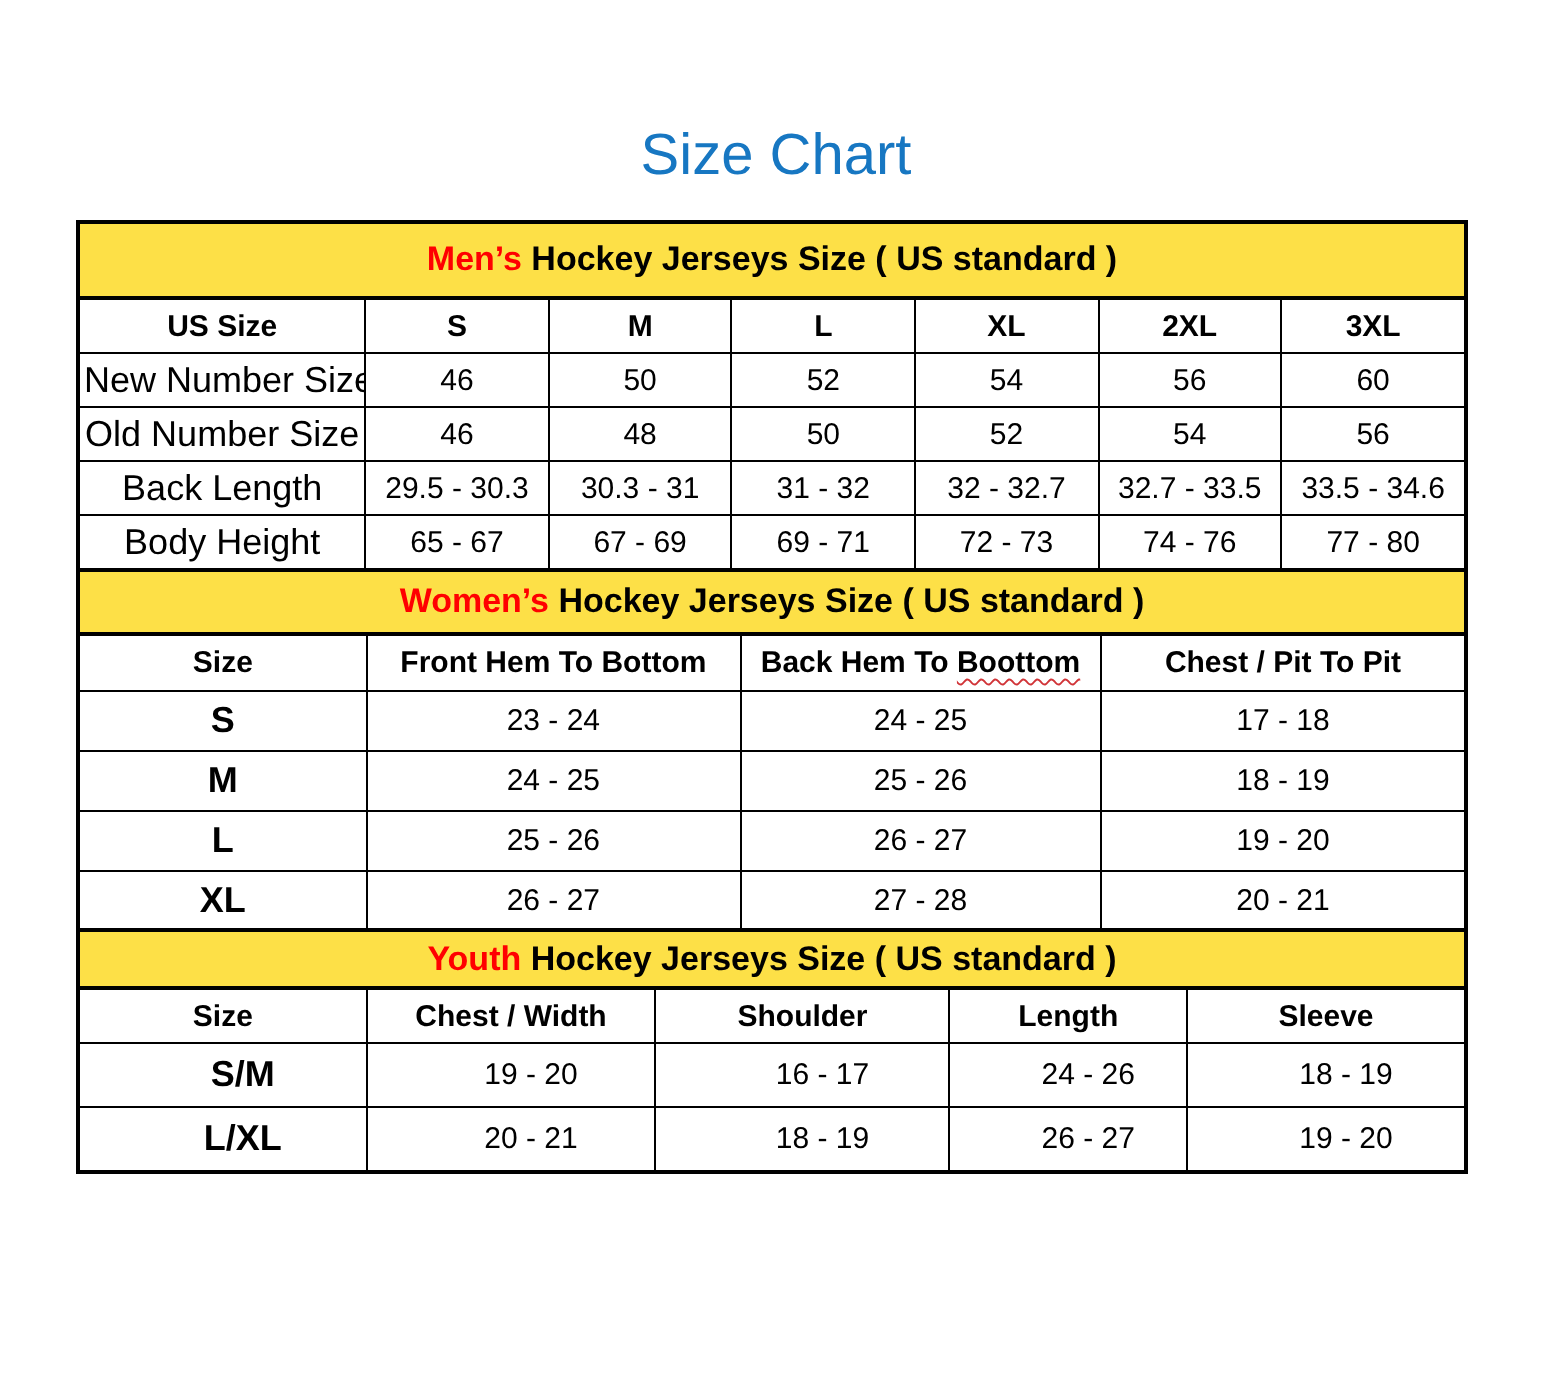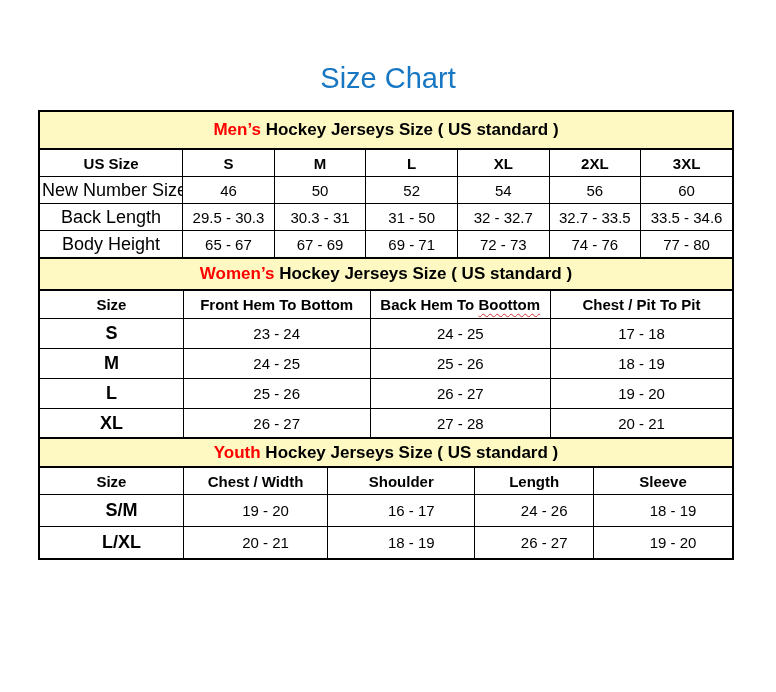--- a/index.html
+++ b/index.html
@@ -37,21 +37,21 @@
   }
   td, th {
     border: 1.5px solid #000;
     text-align: center;
     vertical-align: middle;
     padding: 0 2px;
     overflow: hidden;
     white-space: nowrap;
   }
   .band-cell {
-    background: #fef9c3;
+    background: #fde047;
     border: 2.5px solid #000;
     font-weight: bold;
     font-size: 17px;
   }
   .band-cell .accent { color: #FF0000; }
   th.col-header { font-weight: bold; font-size: 15px; }
   td.row-label  { font-size: 18px; font-weight: normal; }
   td.value      { font-size: 15px; font-weight: normal; }
   
   .mens   .band-cell { height: 36px; }
@@ -105,24 +105,33 @@
         <tr>
           <td class="row-label">New Number Size</td>
           <td class="value">46</td>
           <td class="value">50</td>
           <td class="value">52</td>
           <td class="value">54</td>
           <td class="value">56</td>
           <td class="value">60</td>
         </tr>
         <tr>
+          <td class="row-label">Old Number Size</td>
+          <td class="value">46</td>
+          <td class="value">48</td>
+          <td class="value">50</td>
+          <td class="value">52</td>
+          <td class="value">54</td>
+          <td class="value">56</td>
+        </tr>
+        <tr>
           <td class="row-label">Back Length</td>
           <td class="value">29.5 - 30.3</td>
           <td class="value">30.3 - 31</td>
-          <td class="value">31 - 50</td>
+          <td class="value">31 - 32</td>
           <td class="value">32 - 32.7</td>
           <td class="value">32.7 - 33.5</td>
           <td class="value">33.5 - 34.6</td>
         </tr>
         <tr>
           <td class="row-label">Body Height</td>
           <td class="value">65 - 67</td>
           <td class="value">67 - 69</td>
           <td class="value">69 - 71</td>
           <td class="value">72 - 73</td>

